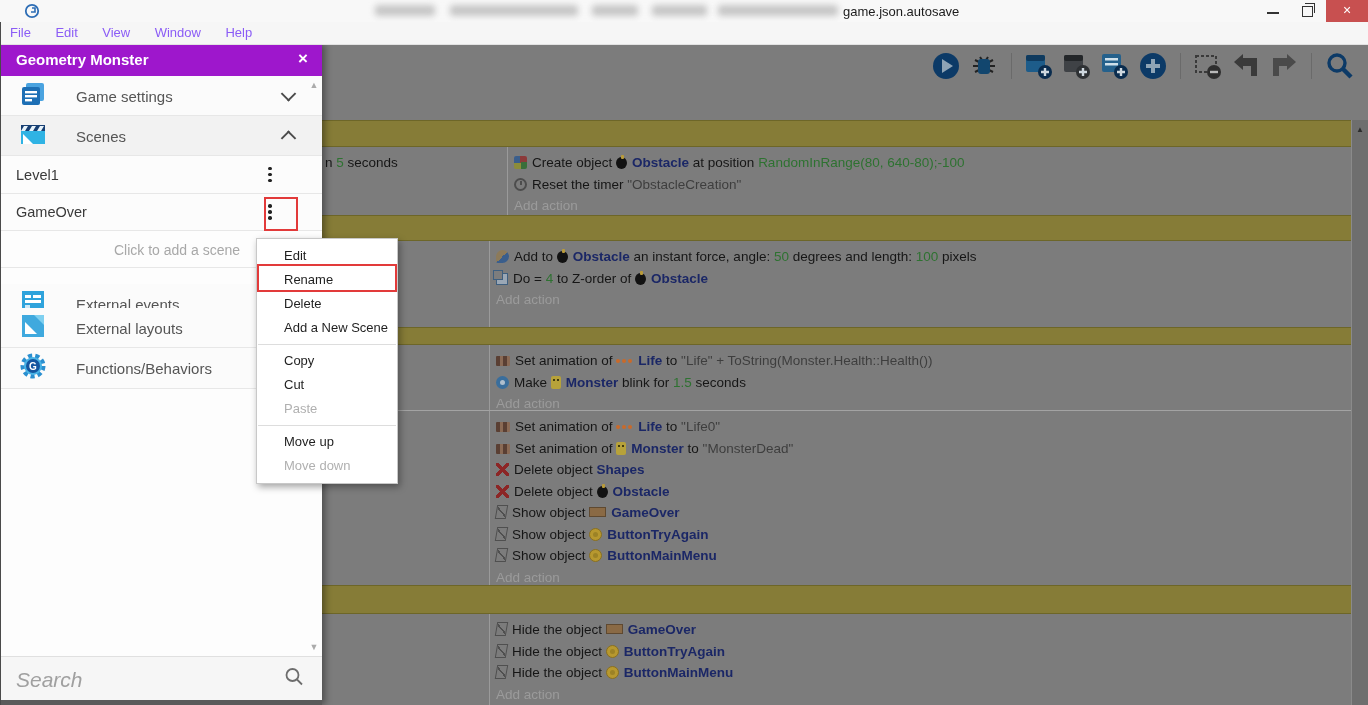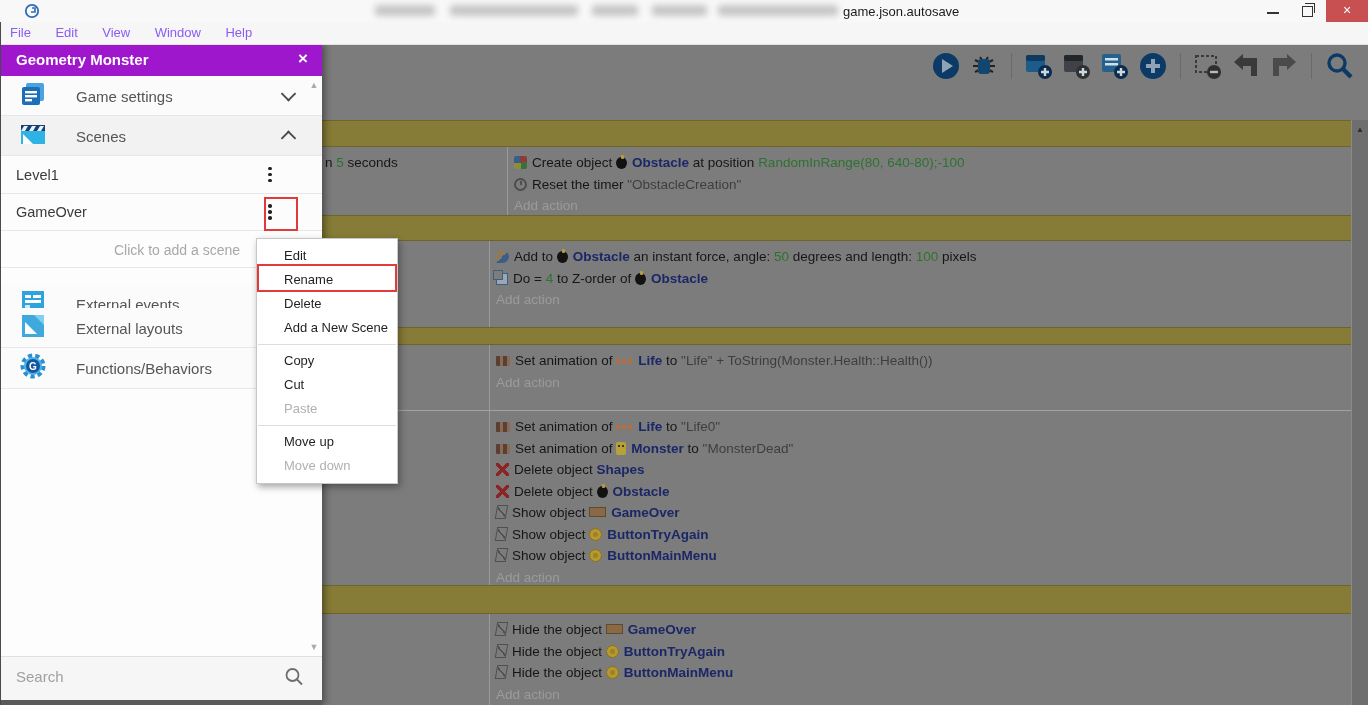--- a/index.html
+++ b/index.html
@@ -79,21 +79,21 @@
   .chev{position:absolute;right:28px;top:50%;width:9px;height:9px;border-right:2px solid #4a4a4a;border-bottom:2px solid #4a4a4a;}
   .chev.down{transform:translateY(-70%) rotate(45deg);}
   .chev.up{transform:translateY(-30%) rotate(-135deg);}
   .scene-row .lbl2{position:absolute;left:16px;top:50%;transform:translateY(-50%);font-size:14.5px;color:#3a3a3a;}
   .dots{position:absolute;right:40px;top:50%;transform:translateY(-50%);width:24px;height:24px;}
   .dots i{position:absolute;left:10px;top:4px;width:3.5px;height:3.5px;border-radius:50%;background:#222;box-shadow:0 6px 0 #222,0 12px 0 #222;}
   .hint-row{text-align:center;font-size:14px;color:#a8a8a8;background:#fdfdfd;padding-left:32px;}
   .hint-row span{display:inline-block;margin-top:11px;}
   .drawer-scroll-arrow{position:absolute;left:308px;width:12px;text-align:center;font-size:9px;color:#ababab;}
   .search-row{position:absolute;left:0;top:612px;width:322px;height:44px;background:#f6f6f6;border-top:1px solid #e0e0e0;}
-  .search-row input{position:absolute;left:14px;top:10px;width:250px;border:none;background:transparent;outline:none;font-size:15px;color:#444;font-family:"Liberation Sans",sans-serif;}
+  .search-row input{position:absolute;left:14px;top:10px;width:250px;border:none;background:transparent;outline:none;font-size:21px;color:#444;font-family:"Liberation Sans",sans-serif;font-style:italic;}
   .search-row input::placeholder{color:#a0a0a0;}
   .search-row .mag{position:absolute;right:18px;top:10px;}
   .drawer-bottom{position:absolute;left:0;top:656px;width:322px;height:5px;background:#5a5a5a;}
 
   
   .ctx{position:absolute;left:256px;top:238px;width:142px;background:#fff;border:1px solid #c8c8c8;
        box-shadow:2px 3px 7px rgba(0,0,0,.35);z-index:30;padding:5px 0;box-sizing:border-box;}
   .ctx .item{height:24px;line-height:24px;padding-left:27px;font-size:13px;color:#1f1f1f;cursor:default;}
   .ctx .item.disabled{color:#b0b0b0;}
   .ctx .div{height:1px;background:#ddd;margin:4px 1px;}
@@ -215,20 +215,21 @@
           <div class="ev-line"><span class="ic ic-force-icon"></span><span class="sg-t">Add to </span><span class="ic ic-bomb-icon"></span><span class="sg-o">Obstacle</span><span class="sg-t"> an instant force, angle: </span><span class="sg-g">50</span><span class="sg-t"> degrees and length: </span><span class="sg-g">100</span><span class="sg-t"> pixels</span></div>
           <div class="ev-line"><span class="ic ic-zorder-icon"></span><span class="sg-t">Do = </span><span class="sg-g">4</span><span class="sg-t"> to Z-order of </span><span class="ic ic-bomb-icon"></span><span class="sg-o">Obstacle</span></div>
           <div class="ev-line add">Add action</div>
         </div>
       </div>
       <div class="ev-comment" style="height: 18px;"></div>
       <div class="ev-row" style="height: 65px;">
         <div class="ev-divider" style="left: 489px;"></div>
         <div class="ev-actions" style="margin-left: 496px;">
           <div class="ev-line"><span class="ic ic-animation-icon"></span><span class="sg-t">Set animation of </span><span class="ic ic-life-icon"></span><span class="sg-o">Life</span><span class="sg-t"> to </span><span class="sg-q">"Life" + ToString(Monster.Health::Health())</span></div>
+          <div class="ev-line"><span class="ic ic-blink-icon"></span><span class="sg-t">Make </span><span class="ic ic-monster-icon"></span><span class="sg-o">Monster</span><span class="sg-t"> blink for </span><span class="sg-g">1.5</span><span class="sg-t"> seconds</span></div>
           <div class="ev-line add">Add action</div>
         </div>
       </div>
       <div class="ev-row bt" style="height: 175px;">
         <div class="ev-divider" style="left: 489px;"></div>
         <div class="ev-actions" style="margin-left: 496px;">
           <div class="ev-line"><span class="ic ic-animation-icon"></span><span class="sg-t">Set animation of </span><span class="ic ic-life-icon"></span><span class="sg-o">Life</span><span class="sg-t"> to </span><span class="sg-q">"Life0"</span></div>
           <div class="ev-line"><span class="ic ic-animation-icon"></span><span class="sg-t">Set animation of </span><span class="ic ic-monster-icon"></span><span class="sg-o">Monster</span><span class="sg-t"> to </span><span class="sg-q">"MonsterDead"</span></div>
           <div class="ev-line"><span class="ic ic-delete-icon"></span><span class="sg-t">Delete object </span><span class="sg-o">Shapes</span></div>
           <div class="ev-line"><span class="ic ic-delete-icon"></span><span class="sg-t">Delete object </span><span class="ic ic-bomb-icon"></span><span class="sg-o">Obstacle</span></div>

